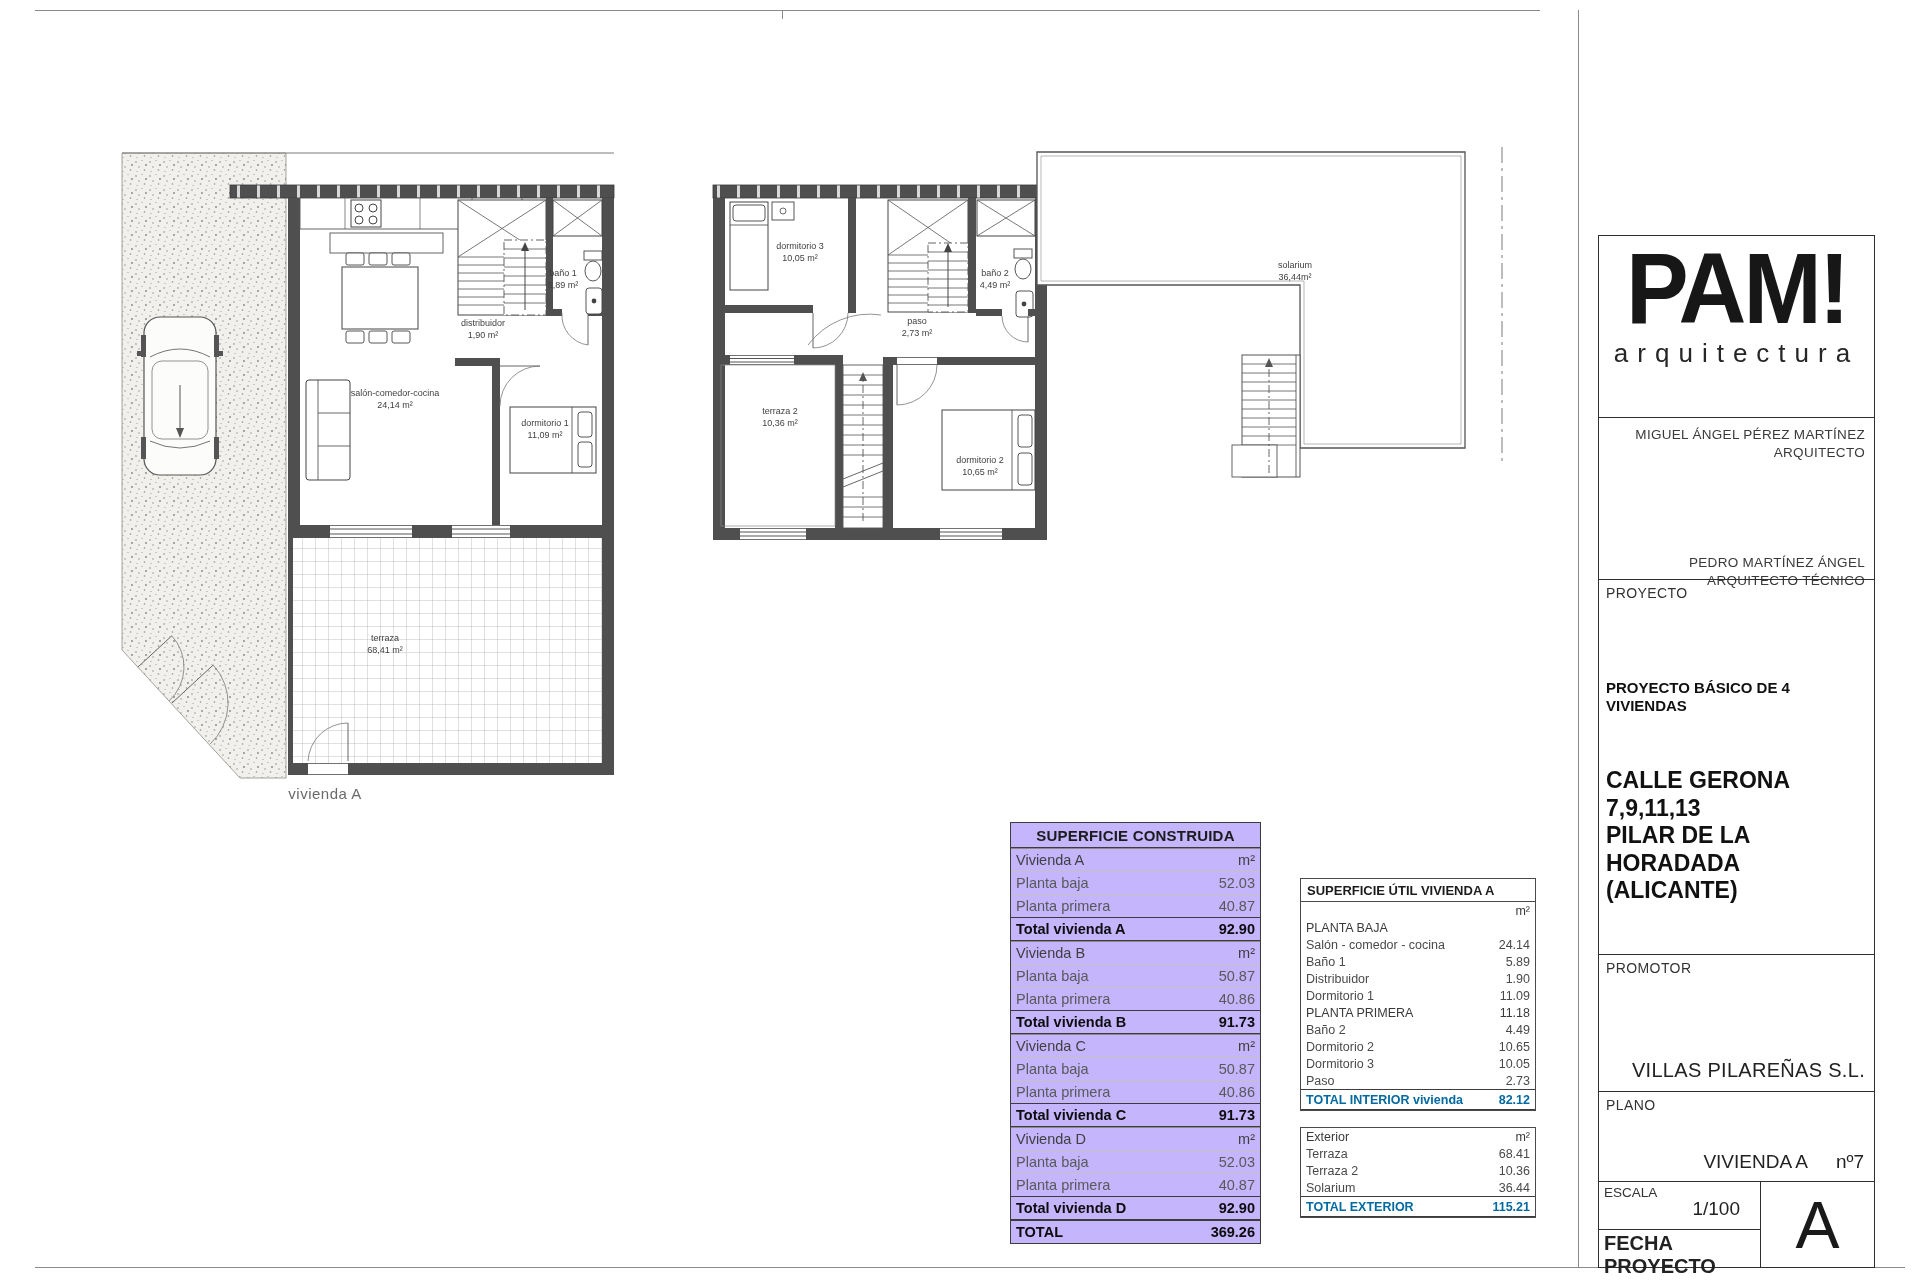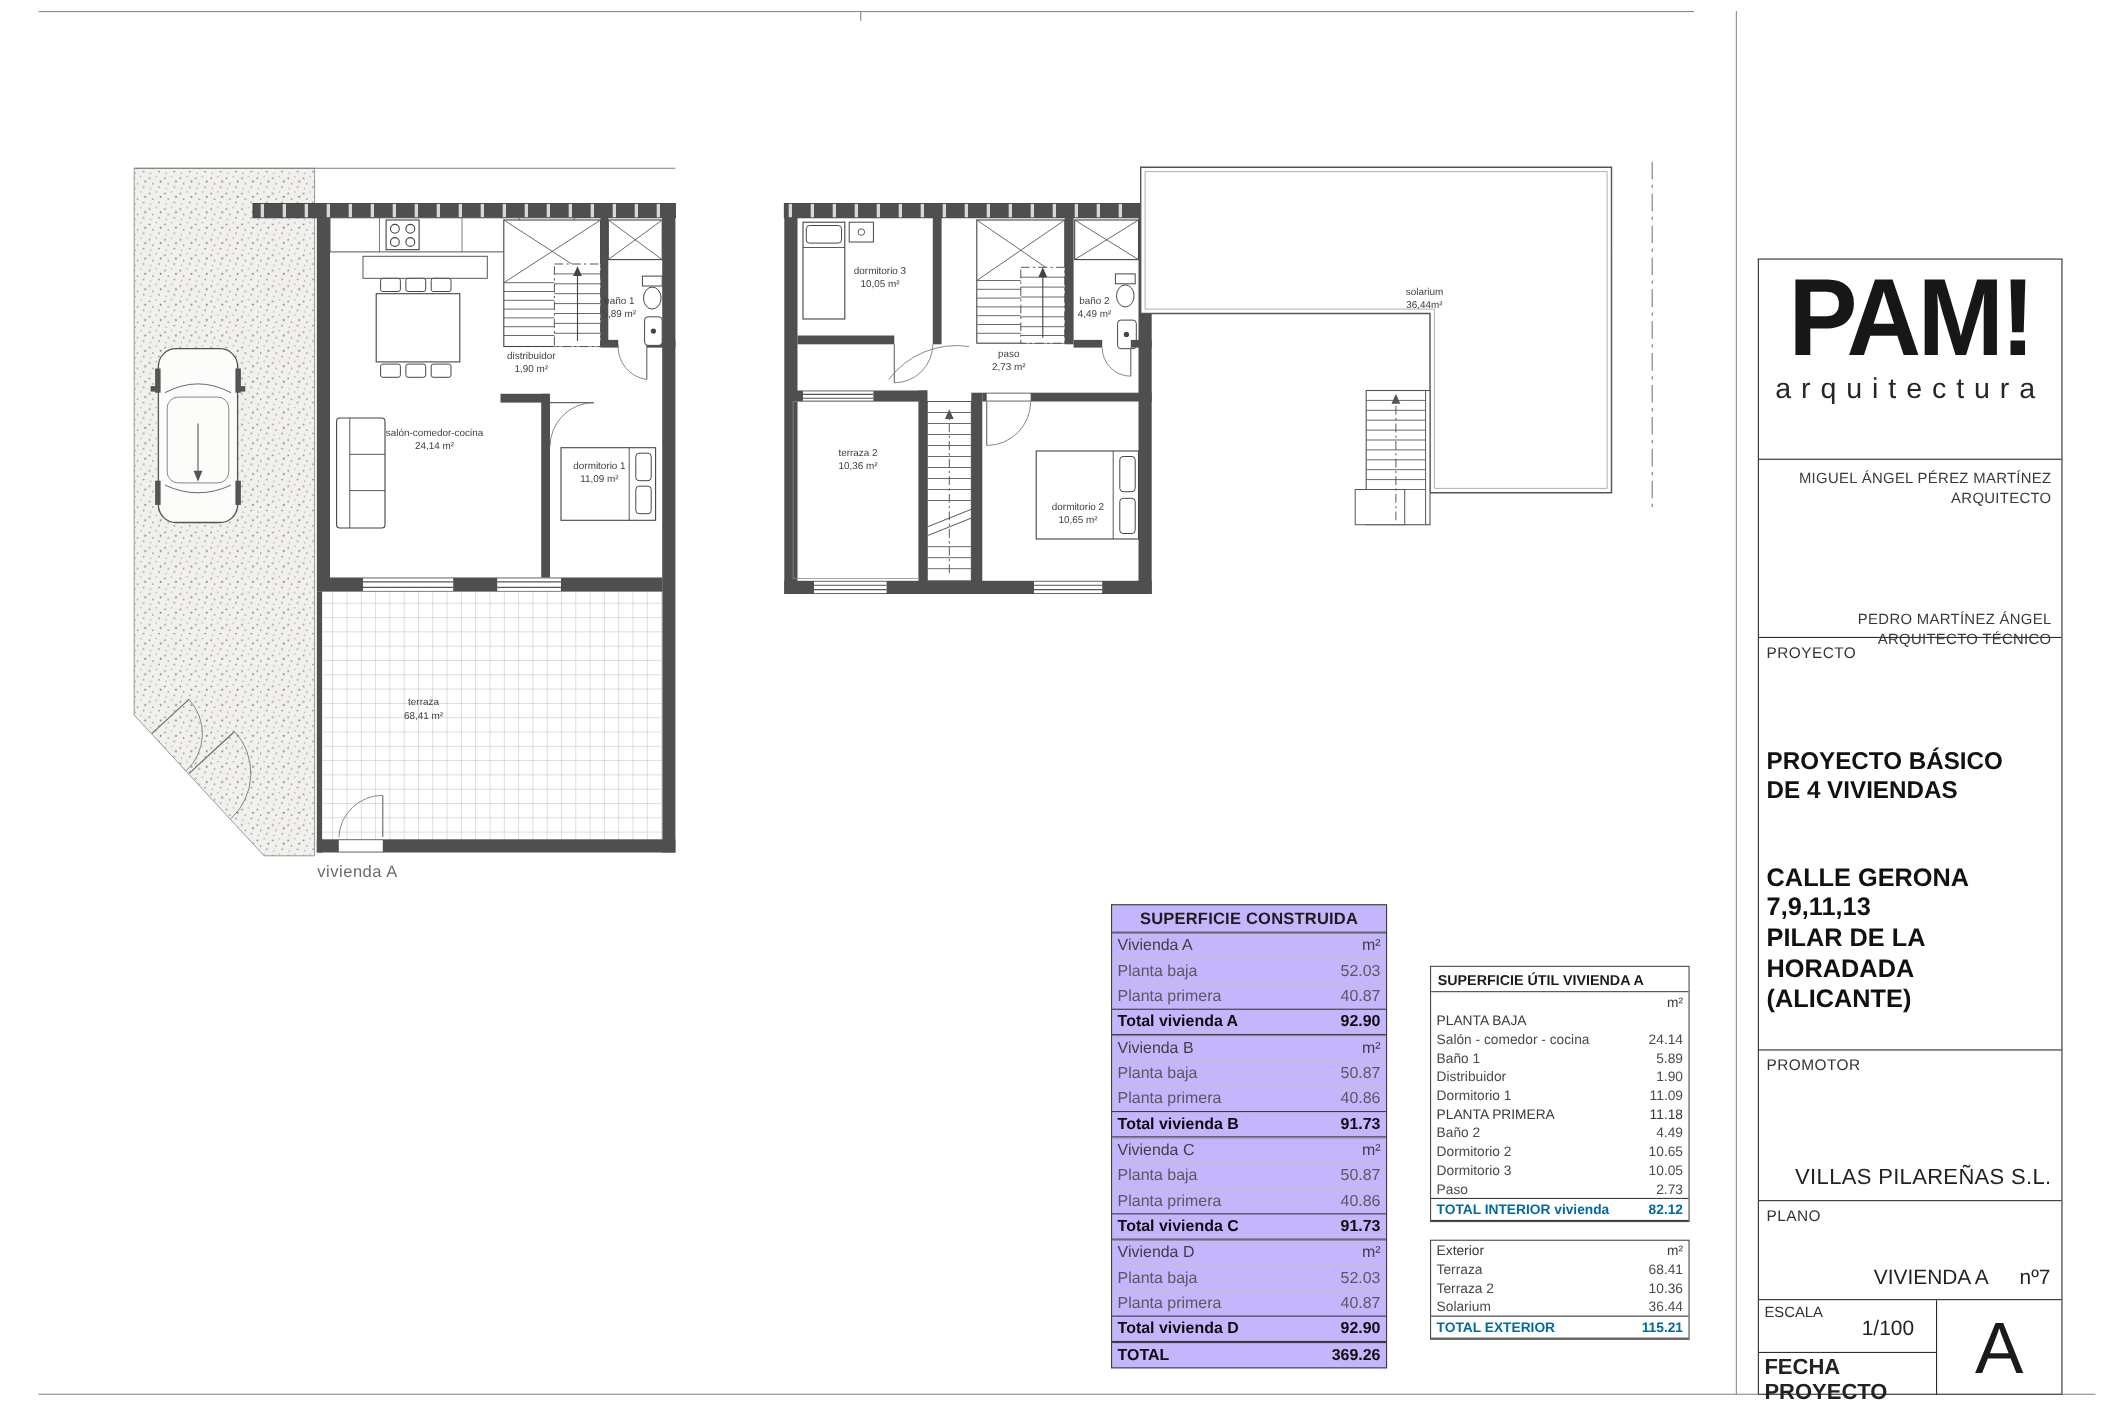--- a/index.html
+++ b/index.html
@@ -50,21 +50,21 @@
   .tb-sec{position:absolute;left:0;width:100%;box-sizing:border-box;}
   .tb-logo{top:0;height:165px;text-align:center;}
   .tb-logo-main{font-size:94px;font-weight:800;color:#171717;line-height:1;margin-top:6px;
     letter-spacing:-3px;transform:scaleY(1.06);}
   .tb-logo-sub{font-size:26px;color:#262626;letter-spacing:9px;margin-top:2px;}
   .tb-names{top:181px;height:178px;border-top:1.2px solid #2e2e2e;}
   .tb-arch{position:absolute;top:8px;right:9px;text-align:right;font-size:13.5px;color:#3a3a3a;line-height:1.35;letter-spacing:0.3px;}
   .tb-tech{position:absolute;bottom:5px;right:9px;text-align:right;font-size:13.5px;color:#3a3a3a;line-height:1.35;letter-spacing:0.3px;}
   .tb-proyecto{top:343px;height:375px;border-top:1.2px solid #2e2e2e;}
   .tb-label{font-size:14px;color:#333;padding:5px 0 0 7px;letter-spacing:0.4px;}
-  .tb-ptitle{font-size:22px;font-weight:700;color:#111;line-height:1.2;padding-left:7px;margin-top:78px;width:250px;}
+  .tb-ptitle{font-size:15px;font-weight:700;color:#111;line-height:1.2;padding-left:7px;margin-top:78px;width:250px;}
   .tb-addr{font-size:23px;font-weight:700;color:#111;line-height:1.2;padding-left:7px;margin-top:52px;}
   .tb-promotor{top:718px;height:137px;border-top:1.2px solid #2e2e2e;}
   .tb-promotor-name{position:absolute;bottom:9px;right:9px;font-size:20px;color:#222;letter-spacing:0.3px;}
   .tb-plano{top:855px;height:90px;border-top:1.2px solid #2e2e2e;}
   .tb-plano-name{position:absolute;bottom:8px;right:10px;font-size:19px;color:#222;}
   .tb-plano-name .num{margin-left:28px;}
   .tb-bottom{top:945px;height:88px;border-top:1.2px solid #2e2e2e;}
   .tb-escala{position:absolute;left:0;top:0;width:161px;height:48px;border-bottom:1.2px solid #2e2e2e;box-sizing:border-box;}
   .tb-escala-label{font-size:13.5px;color:#333;padding:3px 0 0 5px;}
   .tb-escala-value{position:absolute;right:20px;top:16px;font-size:19px;color:#222;}

